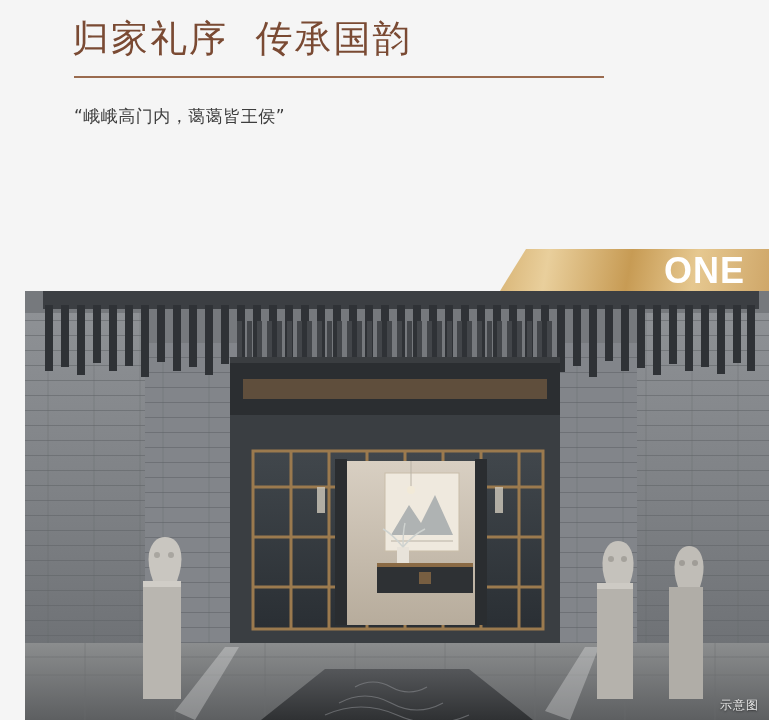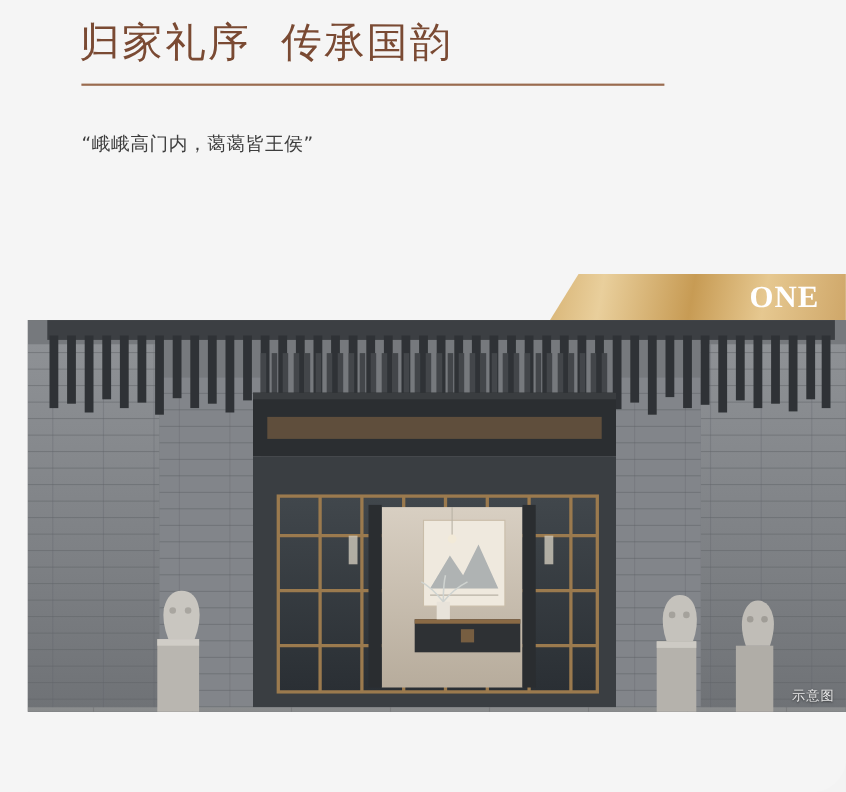--- a/index.html
+++ b/index.html
@@ -54,51 +54,51 @@
     position: absolute;
     left: 74px;
     top: 100px;
     width: 640px;
     color: #3d3d3d;
     font-size: 17px;
     line-height: 32px;
     font-family: "DejaVu Sans", "Liberation Sans", sans-serif;
     letter-spacing: 0.5px;
   }
-  .subcopy div { white-space: pre; margin-top: 15px; }
+  .subcopy div { white-space: pre; }
 
   
   .one-banner {
     position: absolute;
     left: 500px;
     top: 249px;
     width: 269px;
     height: 42px;
     background: linear-gradient(100deg, #d8b475 0%, #e9cf9c 18%, #c79b54 48%, #e6c890 72%, #cfa769 100%);
     clip-path: polygon(26px 0, 269px 0, 269px 42px, 0 42px);
   }
   .one-banner .one-text {
     position: absolute;
     right: 24px;
     top: 2px;
-    font-size: 28px;
+    font-size: 36px;
     line-height: 40px;
     font-weight: 700;
     letter-spacing: 1px;
     color: #ffffff;
-    font-family: Liberation Serif, serif;
+    font-family: Liberation Sans, sans-serif;
   }
 
   
   .photo {
     position: absolute;
     left: 25px;
     top: 291px;
     width: 744px;
-    height: 356px;
+    height: 429px;
     overflow: hidden;
     background: #6a6c70;
   }
   .photo svg { display: block; }
   .photo-caption {
     position: absolute;
     right: 10px;
     bottom: 6px;
     color: #e8e8e8;
     font-size: 12px;

